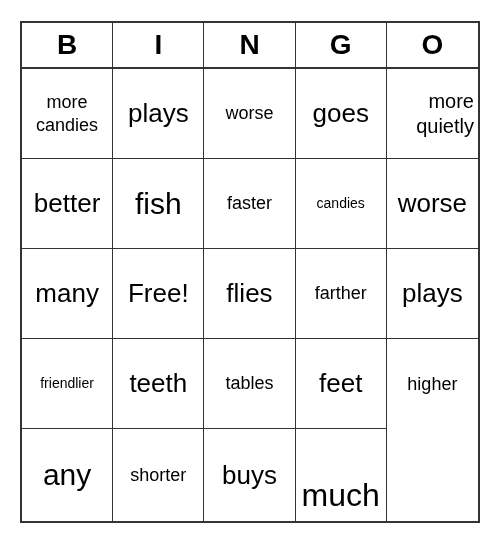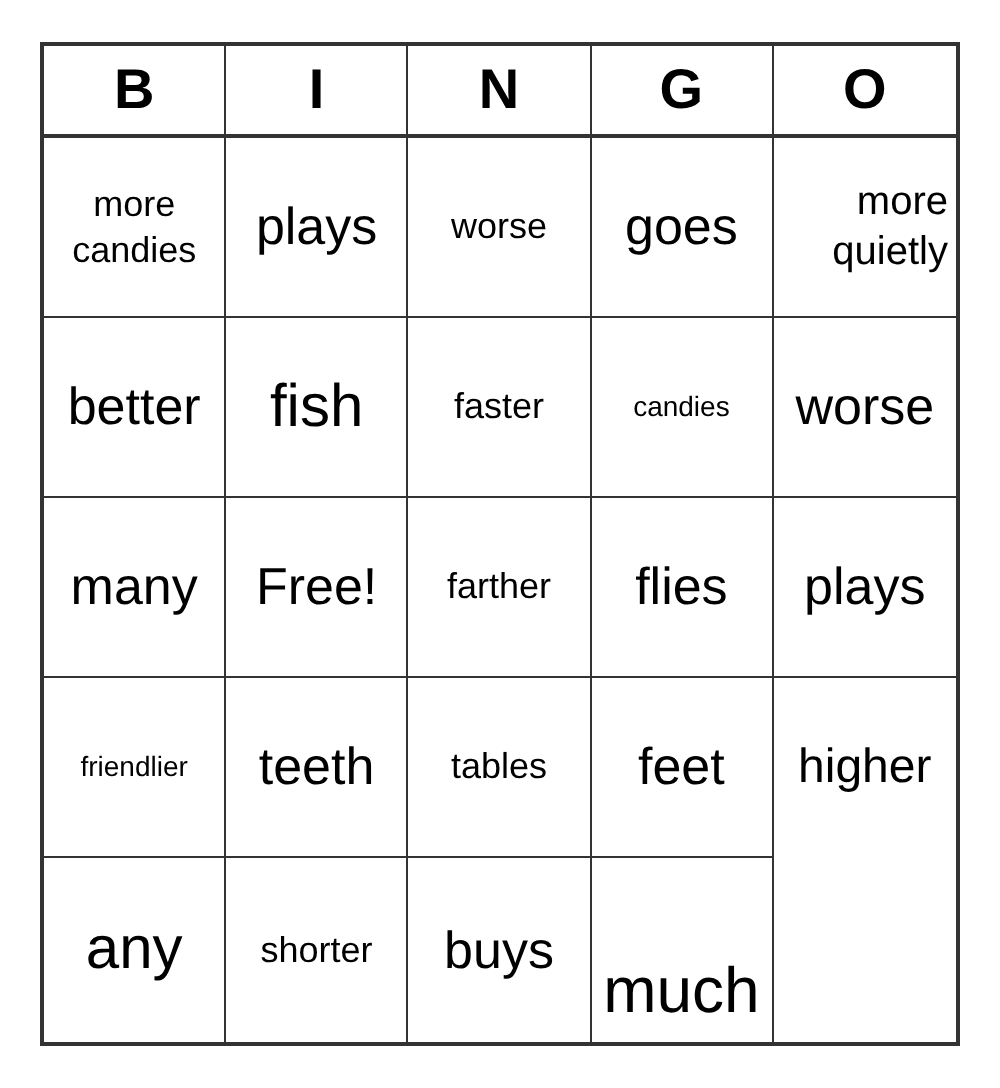--- a/index.html
+++ b/index.html
@@ -108,42 +108,42 @@
       <div class="bingo-cell">
         <span style="font-size: 26px; text-align: center; line-height: 1.25;">worse</span>
       </div>
       <div class="bingo-cell">
         <span style="font-size: 26px; text-align: center; line-height: 1.25;">many</span>
       </div>
       <div class="bingo-cell">
         <span style="font-size: 26px; text-align: center; line-height: 1.25;">Free!</span>
       </div>
       <div class="bingo-cell">
-        <span style="font-size: 18px; text-align: center; line-height: 1.25;">farther</span>
+        <span style="font-size: 26px; text-align: center; line-height: 1.25;">flies</span>
       </div>
       <div class="bingo-cell">
-        <span style="font-size: 26px; text-align: center; line-height: 1.25;">flies</span>
+        <span style="font-size: 18px; text-align: center; line-height: 1.25;">farther</span>
       </div>
       <div class="bingo-cell">
         <span style="font-size: 26px; text-align: center; line-height: 1.25;">plays</span>
       </div>
       <div class="bingo-cell">
         <span style="font-size: 14px; text-align: center; line-height: 1.25;">friendlier</span>
       </div>
       <div class="bingo-cell">
         <span style="font-size: 26px; text-align: center; line-height: 1.25;">teeth</span>
       </div>
       <div class="bingo-cell">
         <span style="font-size: 18px; text-align: center; line-height: 1.25;">tables</span>
       </div>
       <div class="bingo-cell">
         <span style="font-size: 26px; text-align: center; line-height: 1.25;">feet</span>
       </div>
       <div class="bingo-cell">
-        <span style="font-size: 24px; text-align: center; line-height: 1.25;">higher</span>
+        <span style="font-size: 18px; text-align: center; line-height: 1.25;">higher</span>
       </div>
       <div class="bingo-cell">
         <span style="font-size: 30px; text-align: center; line-height: 1.25;">any</span>
       </div>
       <div class="bingo-cell">
         <span style="font-size: 18px; text-align: center; line-height: 1.25;">shorter</span>
       </div>
       <div class="bingo-cell">
         <span style="font-size: 26px; text-align: center; line-height: 1.25;">buys</span>
       </div>

